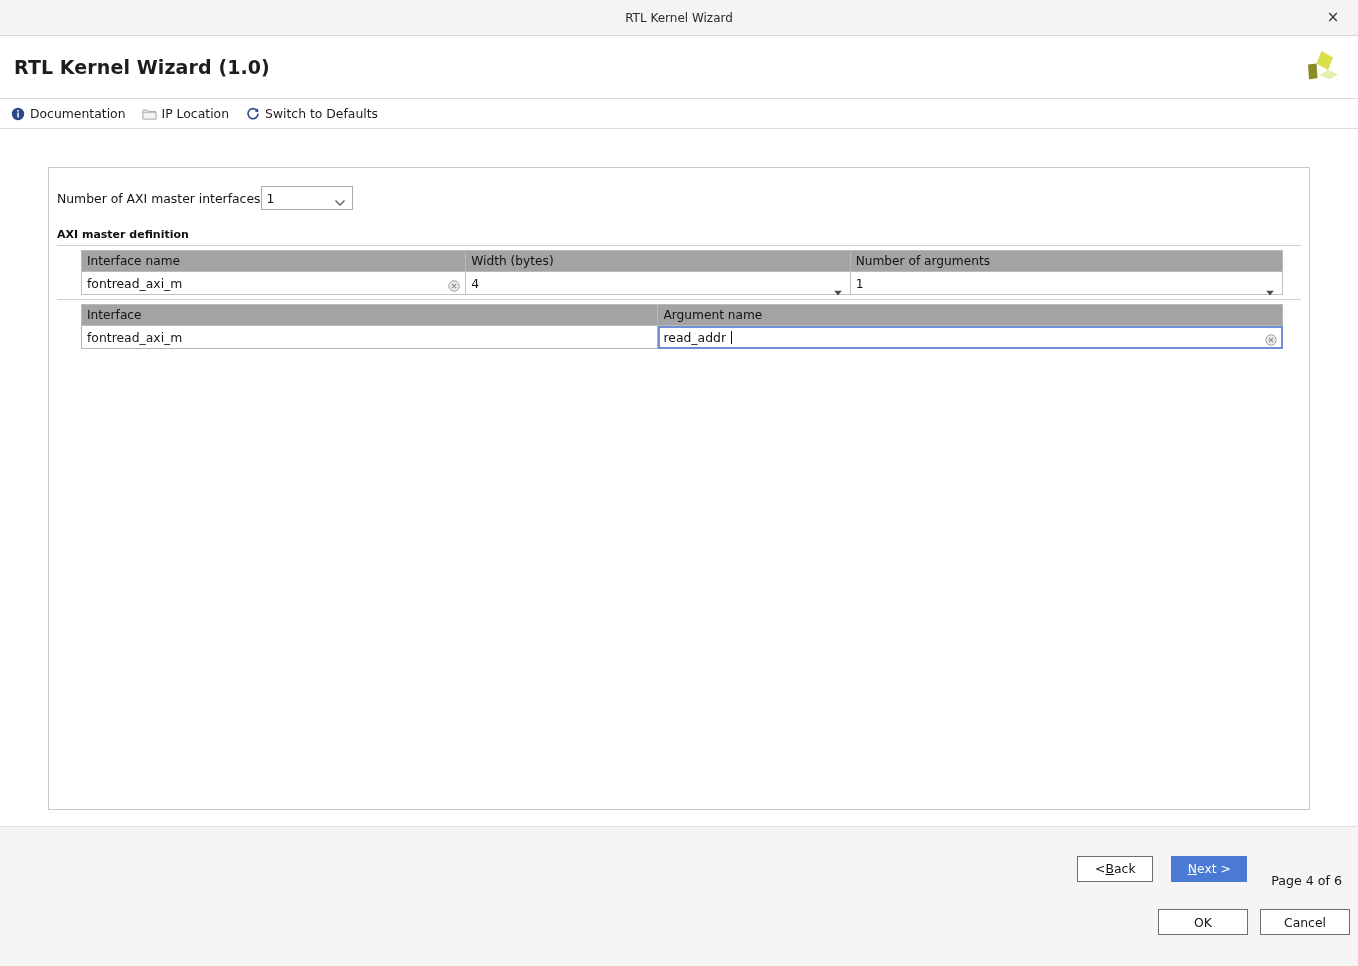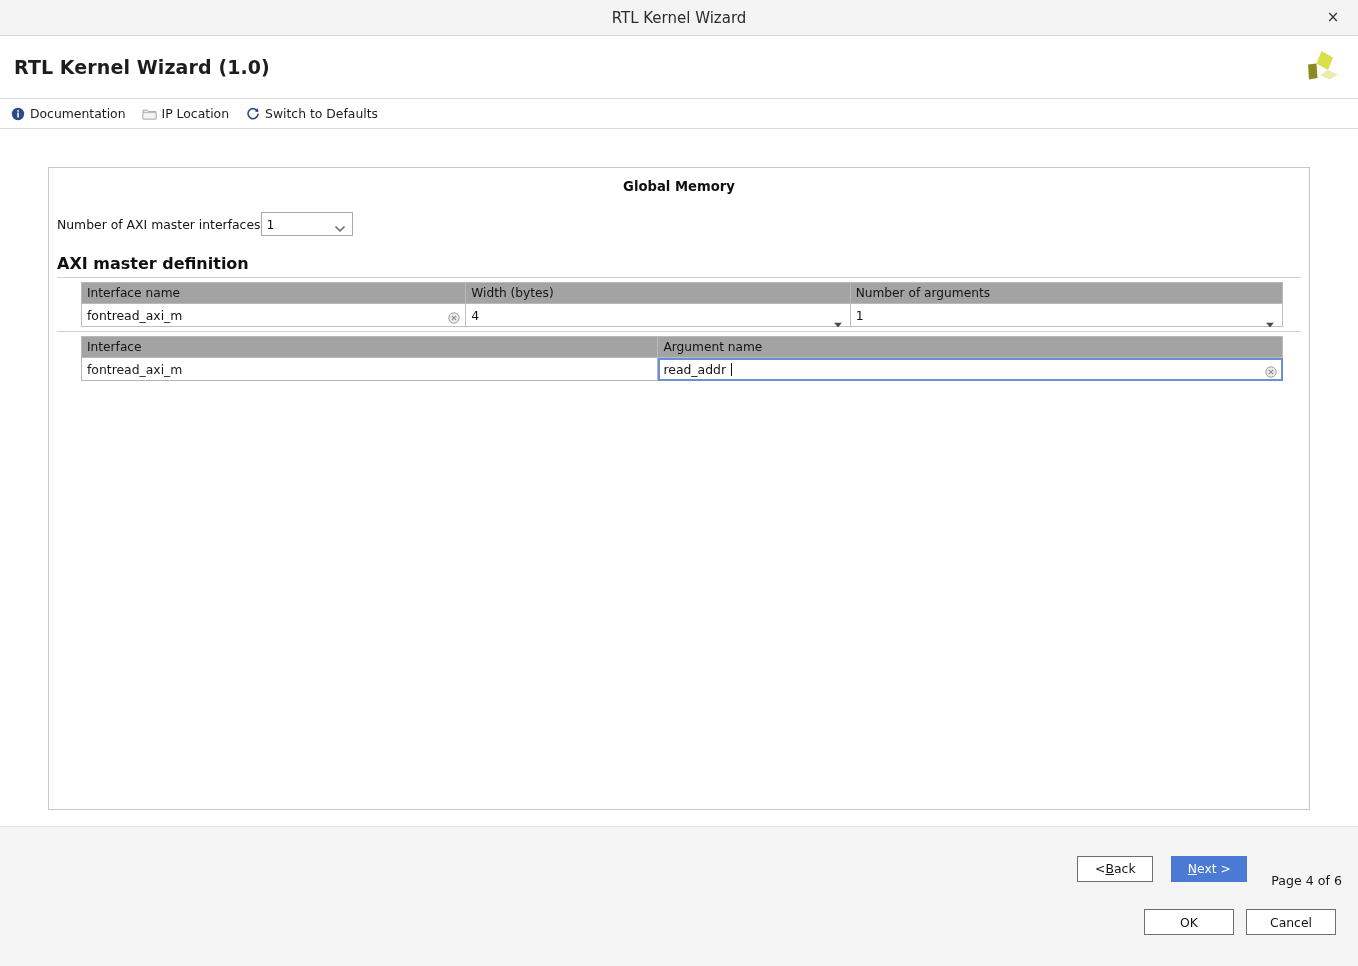--- a/index.html
+++ b/index.html
@@ -16,21 +16,21 @@
   .titlebar {
     position: relative;
     height: 36px;
     background: #f4f4f4;
     border-bottom: 1px solid #d6d6d6;
     display: flex;
     align-items: center;
     justify-content: center;
   }
   .titlebar-title {
-    font-size: 15px;
+    font-size: 12px;
     color: #2b2b2b;
   }
   .titlebar-close {
     position: absolute;
     right: 14px; top: 50%;
     transform: translateY(-50%);
     width: 22px; height: 22px;
     display: flex; align-items: center; justify-content: center;
     font-size: 15px; color: #333;
     cursor: pointer;
@@ -140,21 +140,21 @@
   .combo .chev {
     position: absolute;
     right: 7px; top: 50%;
     transform: translateY(-50%);
     width: 10px; height: 7px;
   }
 
   
   .section-head {
     margin: 18px 0 0 8px;
-    font-size: 16px;
+    font-size: 11px;
     font-weight: bold;
     color: #101010;
   }
   .section-rule {
     margin: 4px 8px 0 8px;
     height: 1px;
     background: #d0d0d0;
   }
 
   
@@ -265,21 +265,21 @@
   }
   .page-label {
     font-size: 12.6px;
     color: #171717;
     margin-left: 24px;
     white-space: nowrap;
     margin-top: 24px;
   }
   .ok-row {
     position: absolute;
-    right: 22px;
+    right: 8px;
     top: 82px;
     display: flex;
     gap: 12px;
   }
   .btn-wide { min-width: 90px; }
   .u { text-decoration: underline; }
 </style>
 </head>
 <body>
 
@@ -328,21 +328,20 @@
     </span>
     <span>Switch to Defaults</span>
   </div>
 </div>
 
 <div class="workspace">
   <div class="workspace-inner"></div>
 
   <div class="panel">
 
-    <div class="panel-title">Global Memory</div>
 
     <div class="form-row">
       <span class="form-label">Number of AXI master interfaces</span>
       <div class="combo">
         <span>1</span>
         <span class="chev">
           <svg width="10" height="7" viewBox="0 0 10 7">
             <path d="M1 1.5 L5 5.5 L9 1.5" fill="none" stroke="#6d6d6d" stroke-width="1.7" stroke-linecap="round" stroke-linejoin="round"></path>
           </svg>
         </span>

